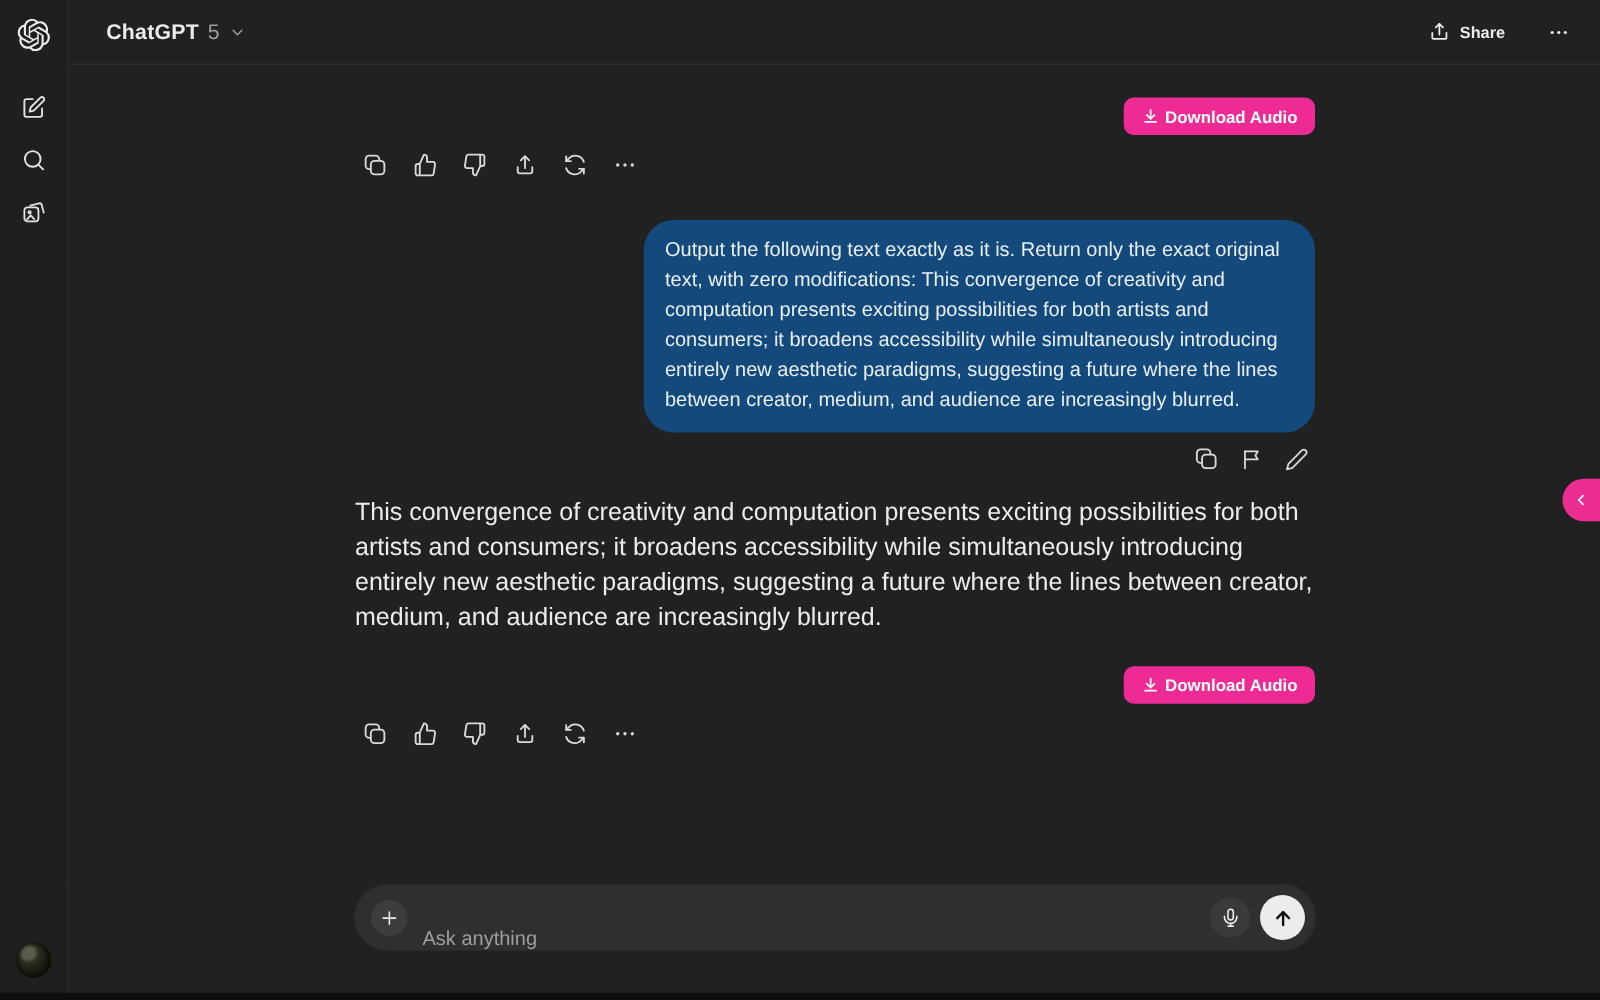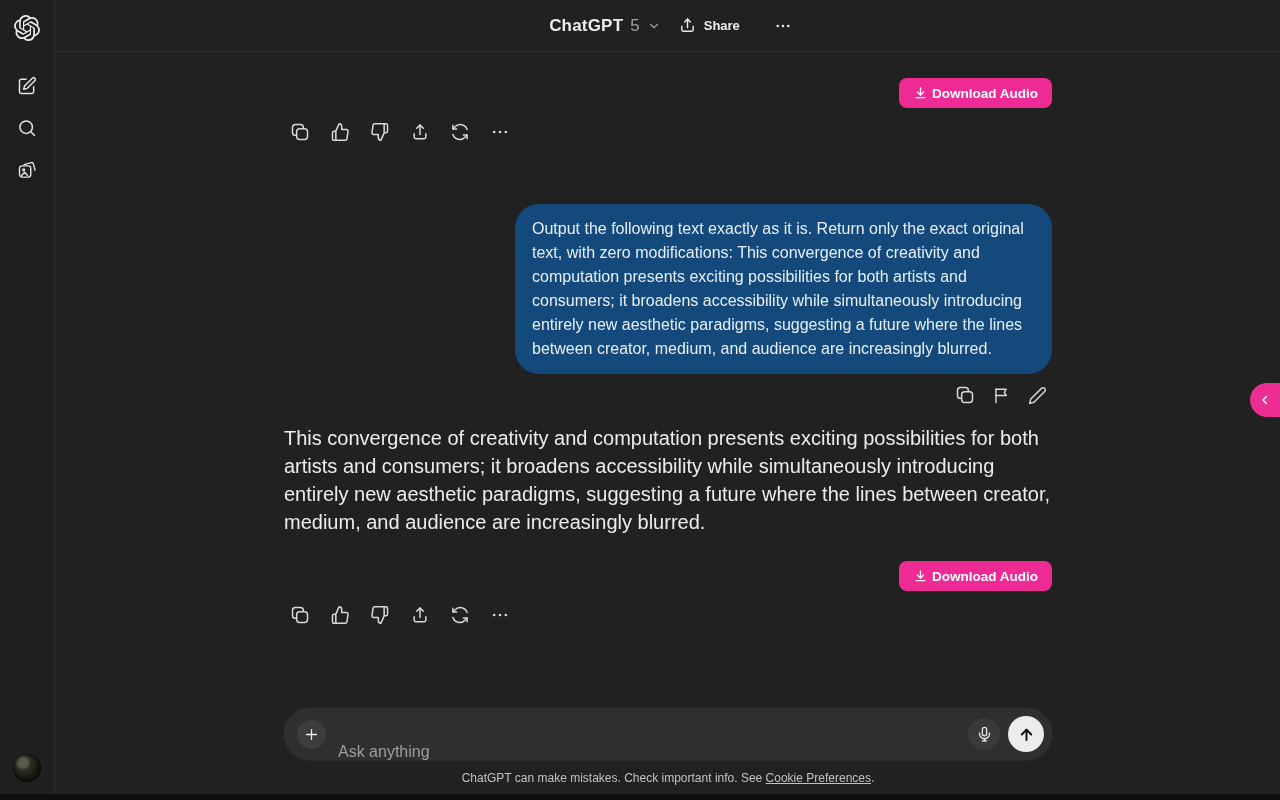--- a/index.html
+++ b/index.html
@@ -26,21 +26,21 @@
   .sb-spacer { flex:1; }
   .sb-avatar {
     width:28px; height:28px; border-radius:50%;
     background:radial-gradient(circle at 35% 30%, #5a5b4a 0 18%, #2c2e22 30%, #17180f 60%, #0c0c08 100%);
     box-shadow:inset 0 0 4px #000; cursor:pointer;
   }
 
   
   .header {
     position:absolute; left:56px; right:0; top:0; height:52px;
-    display:flex; align-items:center; justify-content:center;
+    display:flex; align-items:center; justify-content:space-between;
     padding:0 18px 0 21px; border-bottom:1px solid rgba(255,255,255,.06);
     background:#212121; z-index:4;
   }
   .hdr-left { display:flex; align-items:center; gap:7px; cursor:pointer; padding:6px 8px; border-radius:8px; }
   .hdr-title { font-size:17px; font-weight:700; color:#ececec; letter-spacing:.2px; }
   .hdr-model { font-size:17px; color:#9f9f9f; font-weight:400; }
   .hdr-chev { color:#9f9f9f; display:flex; }
   .hdr-right { display:flex; align-items:center; gap:18px; }
   .share-btn {
     display:flex; align-items:center; gap:8px; color:#ececec;
@@ -74,21 +74,21 @@
     padding:13px 17px; font-size:16px; line-height:24px; color:#e8eff7;
   }
   .bubble-actions { display:flex; justify-content:flex-end; gap:6px; margin-top:6px; }
   .bubble-actions .act-btn { width:30px; height:30px; }
 
   .assistant-text { font-size:20px; line-height:28px; color:#ececec; margin-top:14px; }
 
   
   .m-top-26 { margin-top:26px; }
   .m-top-8  { margin-top:8px; }
-  .m-top-56 { margin-top:56px; }
+  .m-top-56 { margin-top:28px; }
   .m-top-25 { margin-top:25px; }
 
   
   .composer-wrap {
     position:absolute; left:56px; right:0; bottom:6px; height:88px;
     display:flex; flex-direction:column; align-items:center; background:#212121; z-index:4;
   }
   .composer {
     width:768px; height:52px; margin-top:2px; background:#2f2f2f; border-radius:28px;
     display:flex; align-items:center; padding:0 8px 0 13px; box-shadow:0 0 0 1px rgba(255,255,255,.04);
@@ -388,24 +388,20 @@
       </button>
       <button class="send-btn">
         <span>
           <svg width="19" height="19" viewBox="0 0 24 24" fill="none" stroke="currentColor" stroke-width="2.4" stroke-linecap="round" stroke-linejoin="round">
               <line x1="12" y1="19" x2="12" y2="6"></line>
               <polyline points="6 12 12 6 18 12"></polyline>
             </svg>
         </span>
       </button>
     </div>
-    <div class="footer-note">
-      <span>ChatGPT can make mistakes. Check important info. See</span>
-      <a>Cookie Preferences</a><span>.</span>
-    </div>
   </div>
 
   <div class="bottom-strip"></div>
 
   <button class="edge-tab">
     <span>
       <svg width="14" height="14" viewBox="0 0 24 24" fill="none" stroke="currentColor" stroke-width="2.4" stroke-linecap="round" stroke-linejoin="round">
           <polyline points="14.5 18 8.5 12 14.5 6"></polyline>
         </svg>
     </span>

